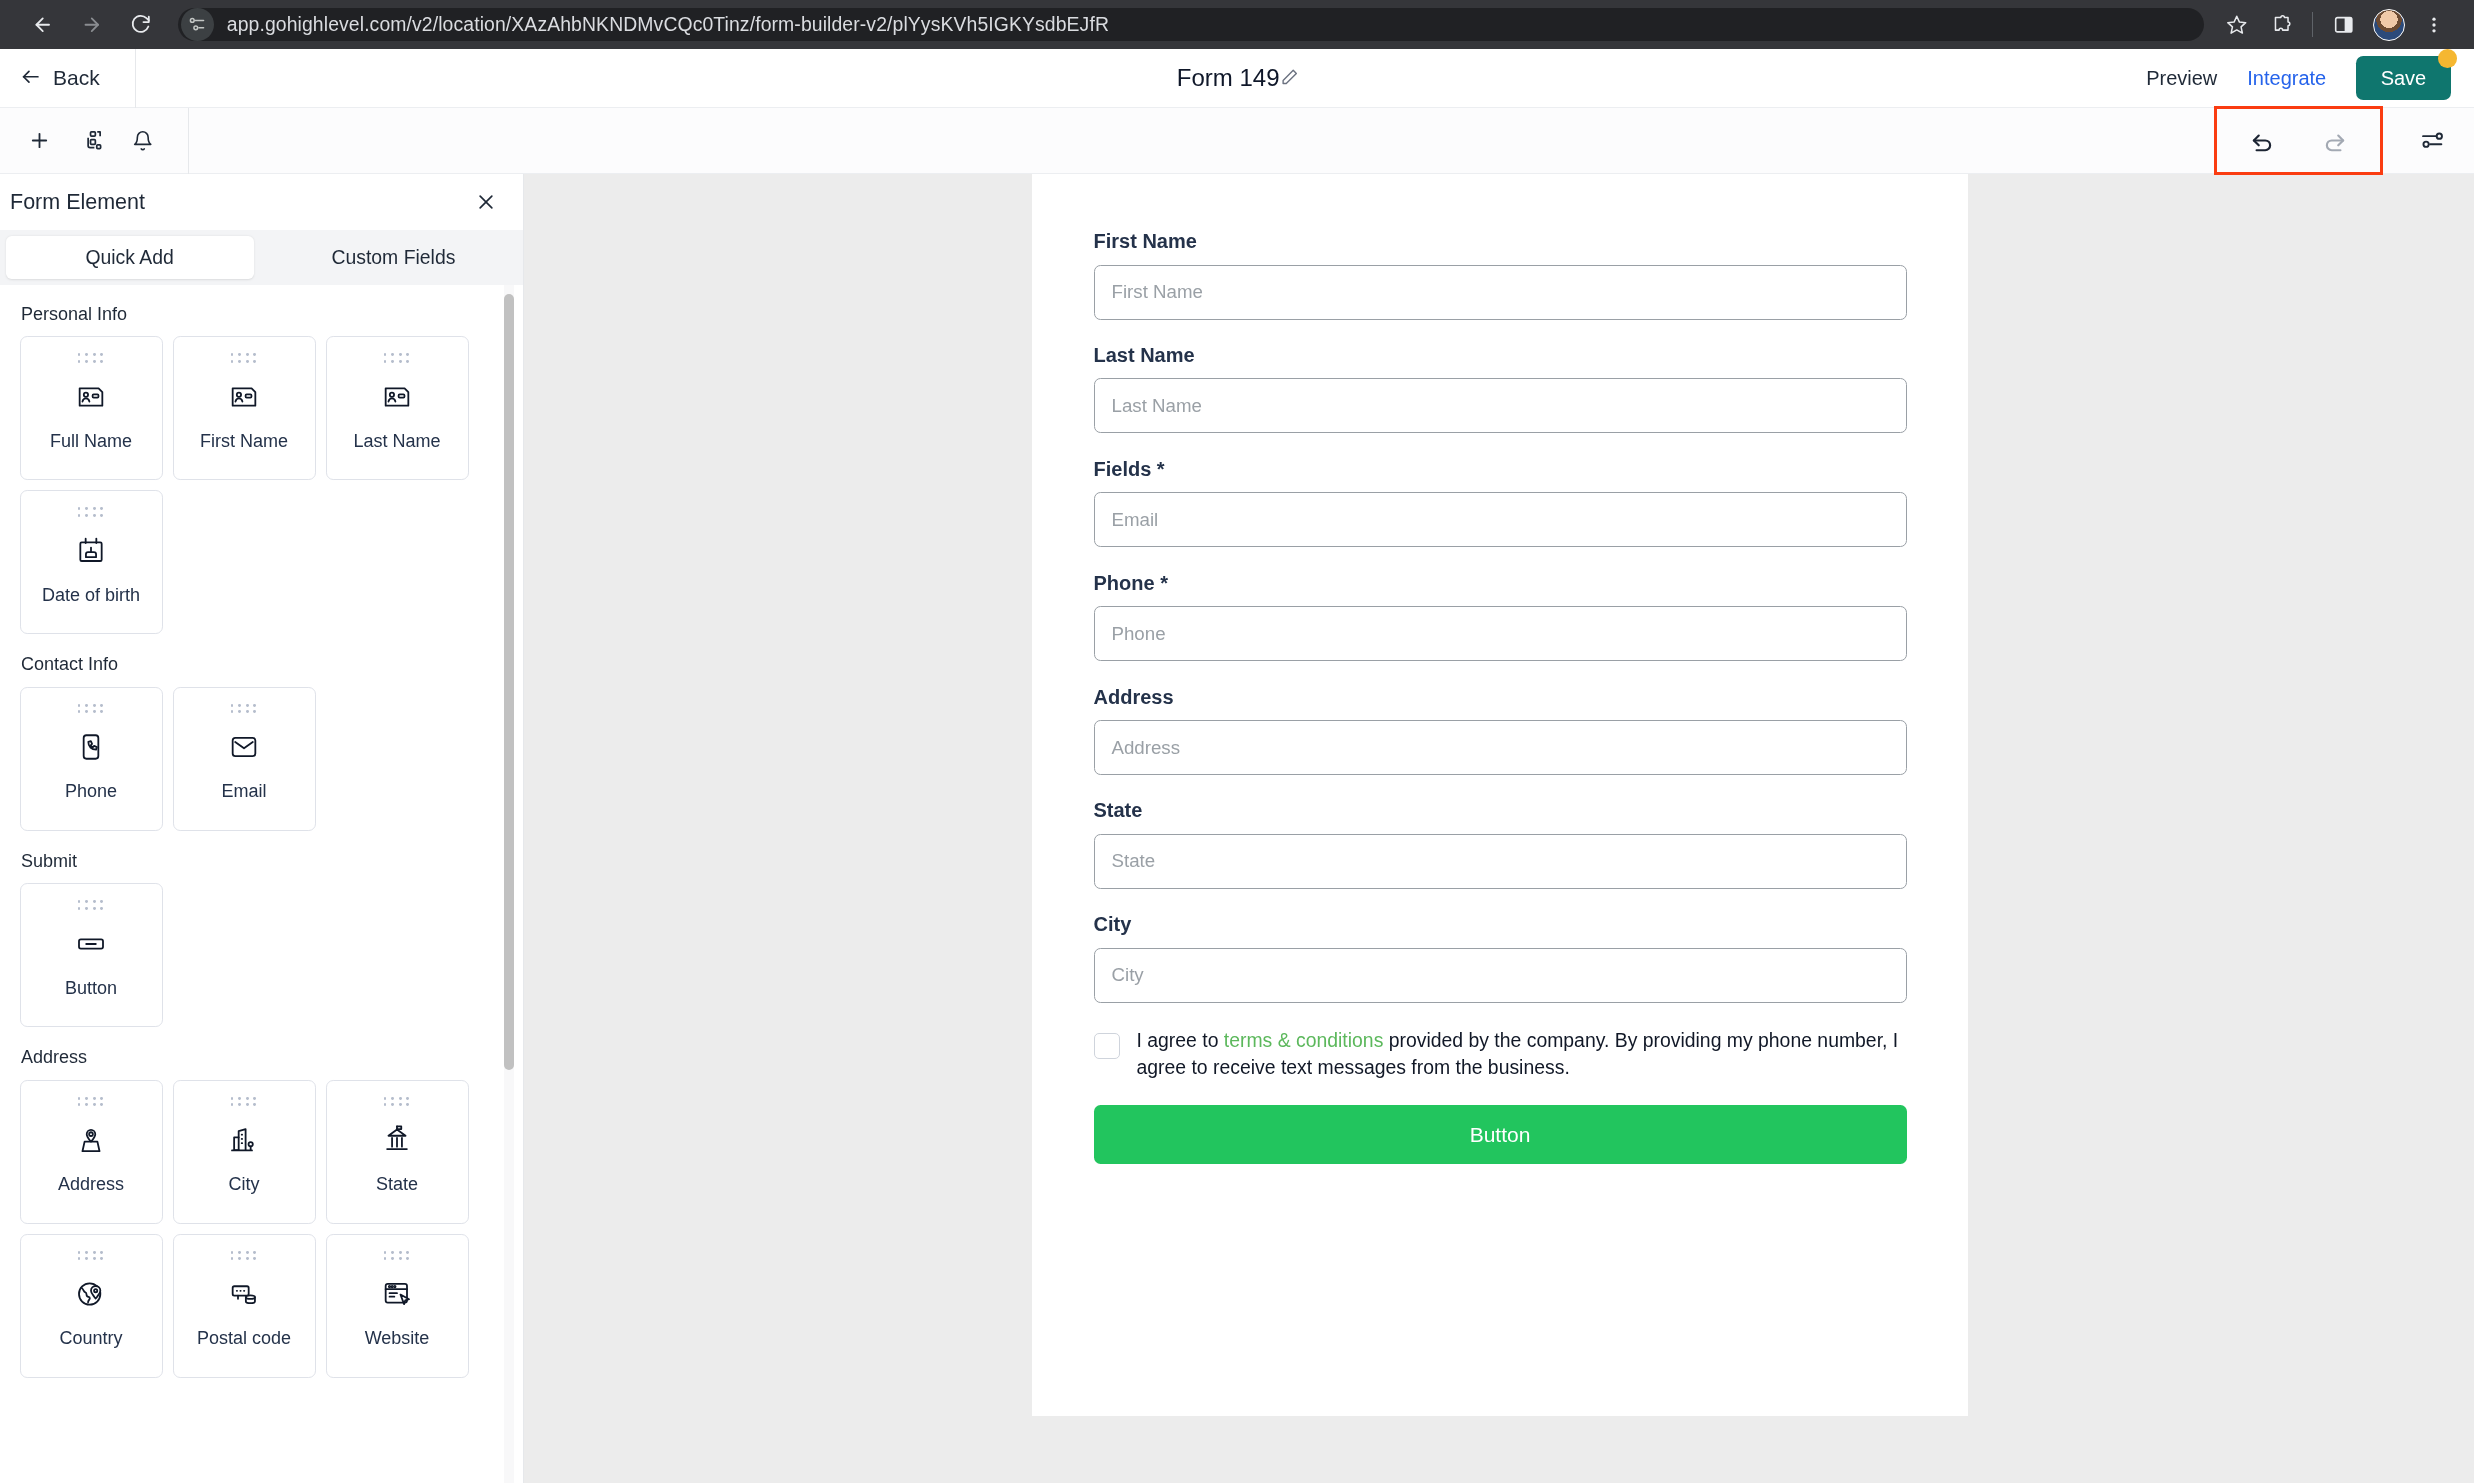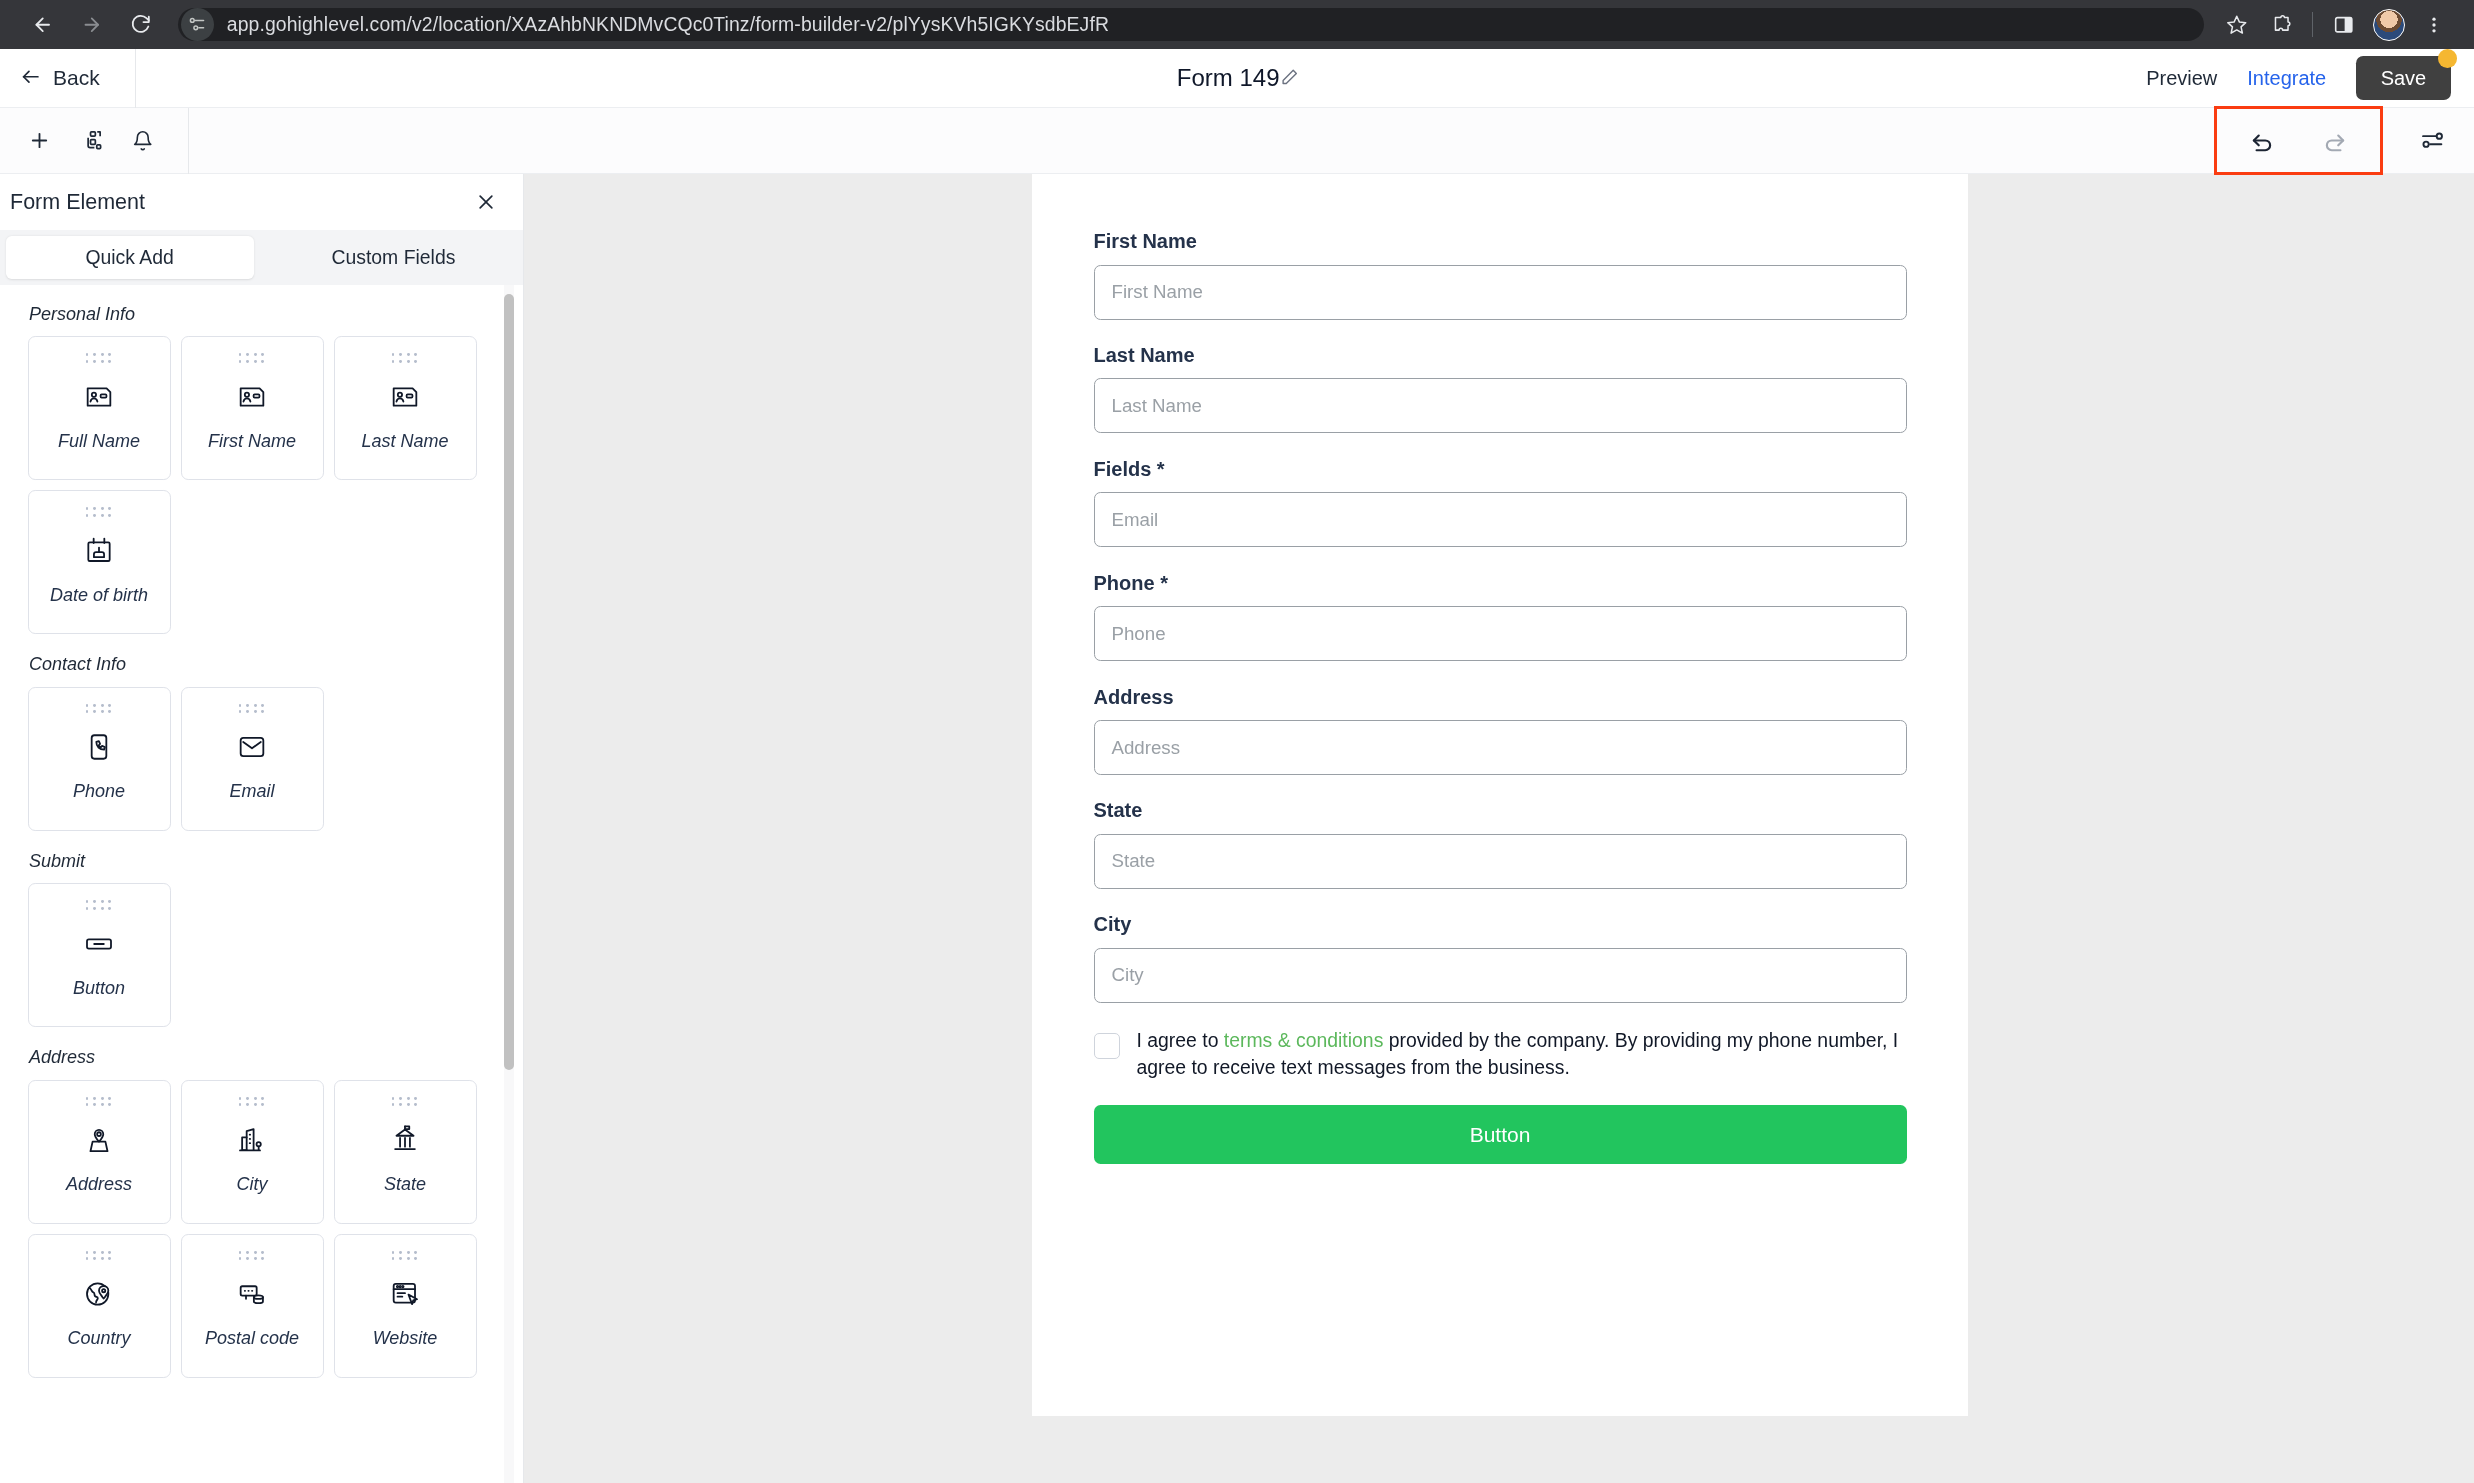--- a/index.html
+++ b/index.html
@@ -110,21 +110,21 @@
     margin-left: auto;
     display: flex; align-items: center; gap: 30px;
     padding-right: 24.4px;
   }
   .hdr-link {
     font-size: 20px;
     color: #1f2937;
   }
   .hdr-link.blue { color: #2563eb; }
   .save-btn {
-    background: #404040;
+    background: #0f766e;
     color: #fff;
     font-size: 20px;
     border-radius: 7.2px;
     padding: 10.8px 24.4px;
     position: relative;
   }
   .save-dot {
     position: absolute;
     top: -6.5px; right: -6.5px;
     width: 18.7px; height: 18.7px;
@@ -205,22 +205,21 @@
     font-size: 19.4px;
     color: #1f2937;
     border-radius: 5.7px;
   }
   .tab.active { background: #ffffff; box-shadow: 0 0.7px 2.2px rgba(0,0,0,0.10); }
 
   .panel-scroll {
     flex: 1 1 auto;
     overflow: hidden;
     position: relative;
-    padding: 0 0 0 16px;
-    font-style: italic;
+    padding: 0 0 0 8px;
   }
   .panel-inner { padding: 18.7px 17px 0 11.5px; }
   .sec-title {
     font-size: 18px;
     color: #1f2937;
     margin: 0 0 11.5px 1.4px;
   }
   .sec-title.gap { margin-top: 20px; }
   .card-grid {
     display: flex;

